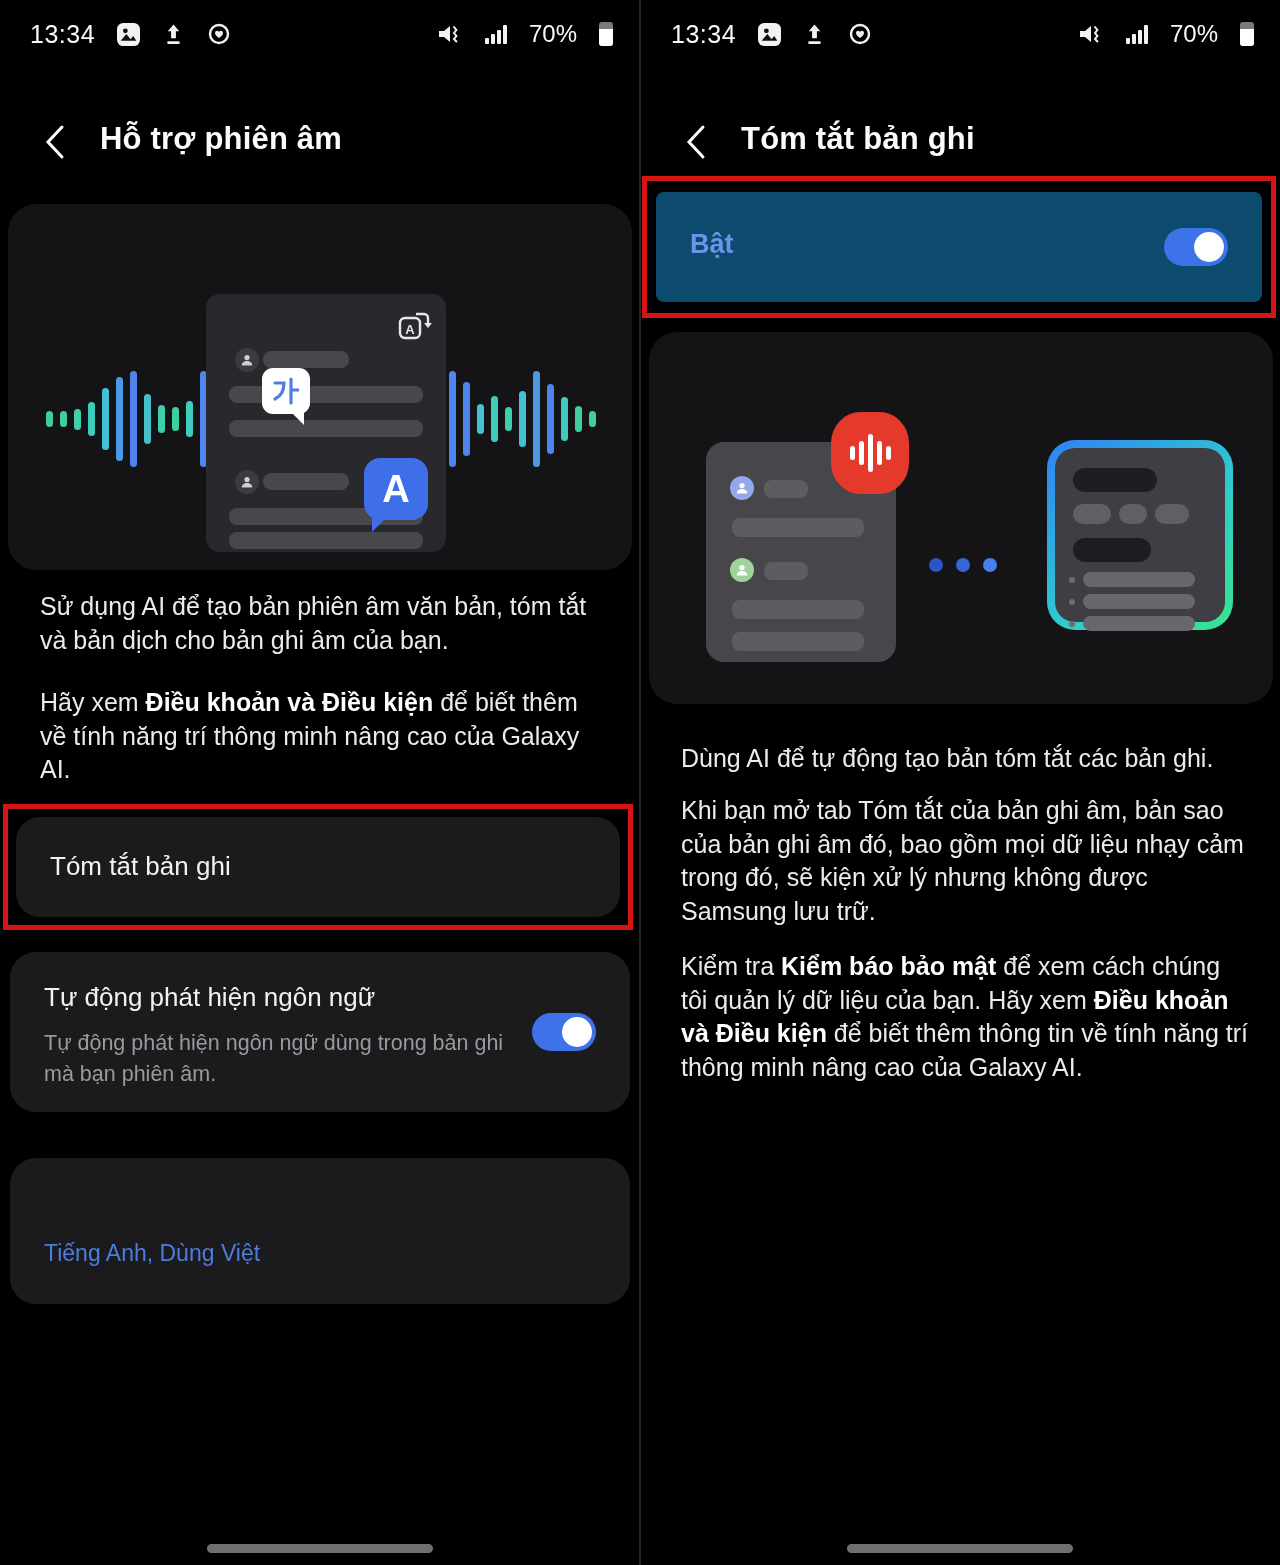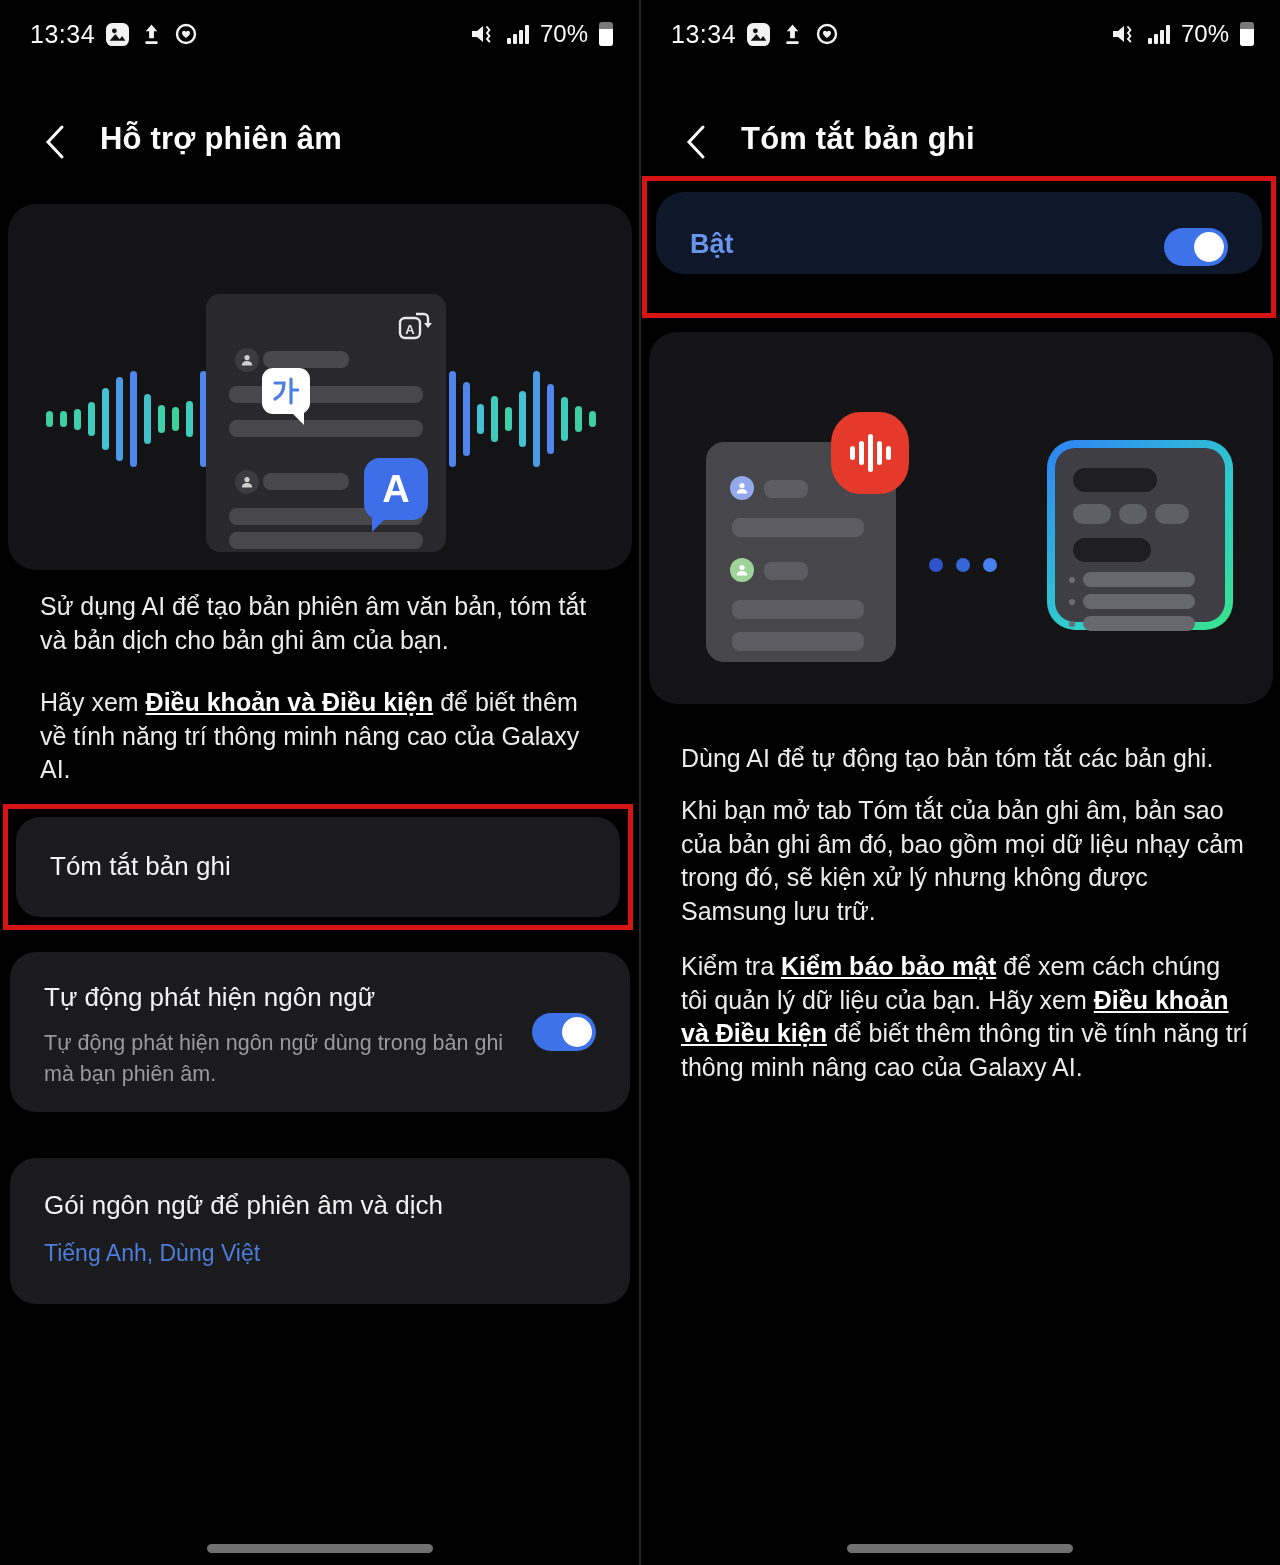--- a/index.html
+++ b/index.html
@@ -6,21 +6,21 @@
   body{width:1280px;height:1565px;position:relative;overflow:hidden;
        font-family:"Liberation Sans","DejaVu Sans",sans-serif;color:#ececec;}
   .panel{position:absolute;top:0;width:639px;height:1565px;background:#000;}
   #panel-left{left:0;}
   #panel-right{left:641px;}
   .seam{position:absolute;left:639px;top:0;width:2px;height:1565px;background:#262626;}
 
   
   .sb{position:absolute;top:16px;left:30px;right:26px;height:36px;
       display:flex;justify-content:space-between;align-items:center;}
-  .sb-left,.sb-right{display:flex;align-items:center;gap:11px;}
+  .sb-left,.sb-right{display:flex;align-items:center;gap:22px;}
   .sb-time{font-size:25px;font-weight:500;letter-spacing:.5px;color:#fafafa;}
   .sb-pct{font-size:24px;color:#fafafa;}
   .sig{display:flex;align-items:flex-end;gap:2.5px;height:20px;}
   .sig i{display:block;width:3.5px;background:#f2f2f2;border-radius:1px;}
   .batt{position:relative;width:14px;height:24px;border-radius:3px;background:#7a7a7a;overflow:hidden;}
   .batt i{position:absolute;left:0;right:0;bottom:0;height:70%;background:#fff;}
 
   
   .hdr-chevron{position:absolute;left:40px;top:122px;width:30px;height:40px;cursor:pointer;}
   .hdr-title{position:absolute;left:100px;top:121px;font-size:31px;font-weight:600;color:#fbfbfb;letter-spacing:.2px;}
@@ -32,21 +32,21 @@
 
   
   .redbox{position:absolute;border:5px solid #d61414;box-sizing:border-box;}
 
   
   .toggle{position:absolute;width:64px;height:38px;border-radius:19px;background:#3d72e8;cursor:pointer;}
   .toggle i{position:absolute;top:4px;right:4px;width:30px;height:30px;border-radius:50%;background:#fff;}
 
   
   .p{position:absolute;font-size:25px;line-height:33.5px;color:#ebebeb;}
-  .lnk{font-weight:700;text-decoration:underline;color:#fff;cursor:pointer;}
+  .lnk{font-weight:700;color:#fff;cursor:pointer;}
 
   
   .hero{position:absolute;left:8px;top:204px;width:624px;height:366px;border-radius:28px;background:#141416;}
   .wave{position:absolute;top:150px;height:130px;display:flex;align-items:center;gap:7px;}
   .wave i{display:block;width:7px;border-radius:4px;}
   .doc{position:absolute;left:198px;top:90px;width:240px;height:258px;border-radius:14px;background:#29292d;}
   .dline{position:absolute;height:17px;border-radius:8px;background:#47474c;}
   .avatar{position:absolute;width:24px;height:24px;border-radius:50%;display:flex;align-items:center;justify-content:center;}
   .avatar.dark{background:#3b3b40;}
   .bubble-ko{position:absolute;left:56px;top:74px;width:48px;height:46px;background:#fff;border-radius:11px;
@@ -213,21 +213,20 @@
 
   <div class="card" style="left:10px;top:952px;width:620px;height:160px">
     <div class="c-title" style="top:30px">Tự động phát hiện ngôn ngữ</div>
     <div class="c-sub" style="top:76px;width:468px">Tự động phát hiện ngôn ngữ dùng trong bản ghi mà bạn phiên âm.</div>
     <div class="toggle" style="right:34px;top:61px">
         <i></i>
       </div>
   </div>
 
   <div class="card" style="left:10px;top:1158px;width:620px;height:146px">
-    <div class="c-title" style="top:32px">Gói ngôn ngữ để phiên âm và dịch</div>
     <div class="c-sub" style="top:80px;color:#4d7ddc;font-size:23px">Tiếng Anh, Dùng Việt</div>
   </div>
 
 
   <div class="home" style="left:207px"></div>
 </div>
 
 <div class="seam"></div>
 
 <div class="panel" id="panel-right">
@@ -276,21 +275,21 @@
   </div>
 
   <div class="hdr-chevron">
     <svg width="30" height="40" viewBox="0 0 30 40">
         <path d="M22 5 L8 20 L22 35" stroke="#fff" stroke-width="3" fill="none" stroke-linecap="round"></path>
       </svg>
   </div>
   <div class="hdr-title">Tóm tắt bản ghi</div>
 
   <div class="redbox" style="left:1px;top:176px;width:634px;height:142px">
-    <div class="card" style="left:9px;top:11px;width:606px;height:82px;border-radius:28px;background:#0f172a">
+    <div class="card" style="left:9px;top:11px;width:606px;height:110px;border-radius:8px;background:#0c4a6e">
       <div class="c-title" style="top:37px;color:#6b95ea;font-weight:600;font-size:27px">Bật</div>
       <div class="toggle" style="right:34px;top:36px">
           <i></i>
         </div>
     </div>
   </div>
 
   <div class="hero2">
     <div class="doc2">
       <span class="avatar" style="left:24px;top:34px;background:#93a9ec">

